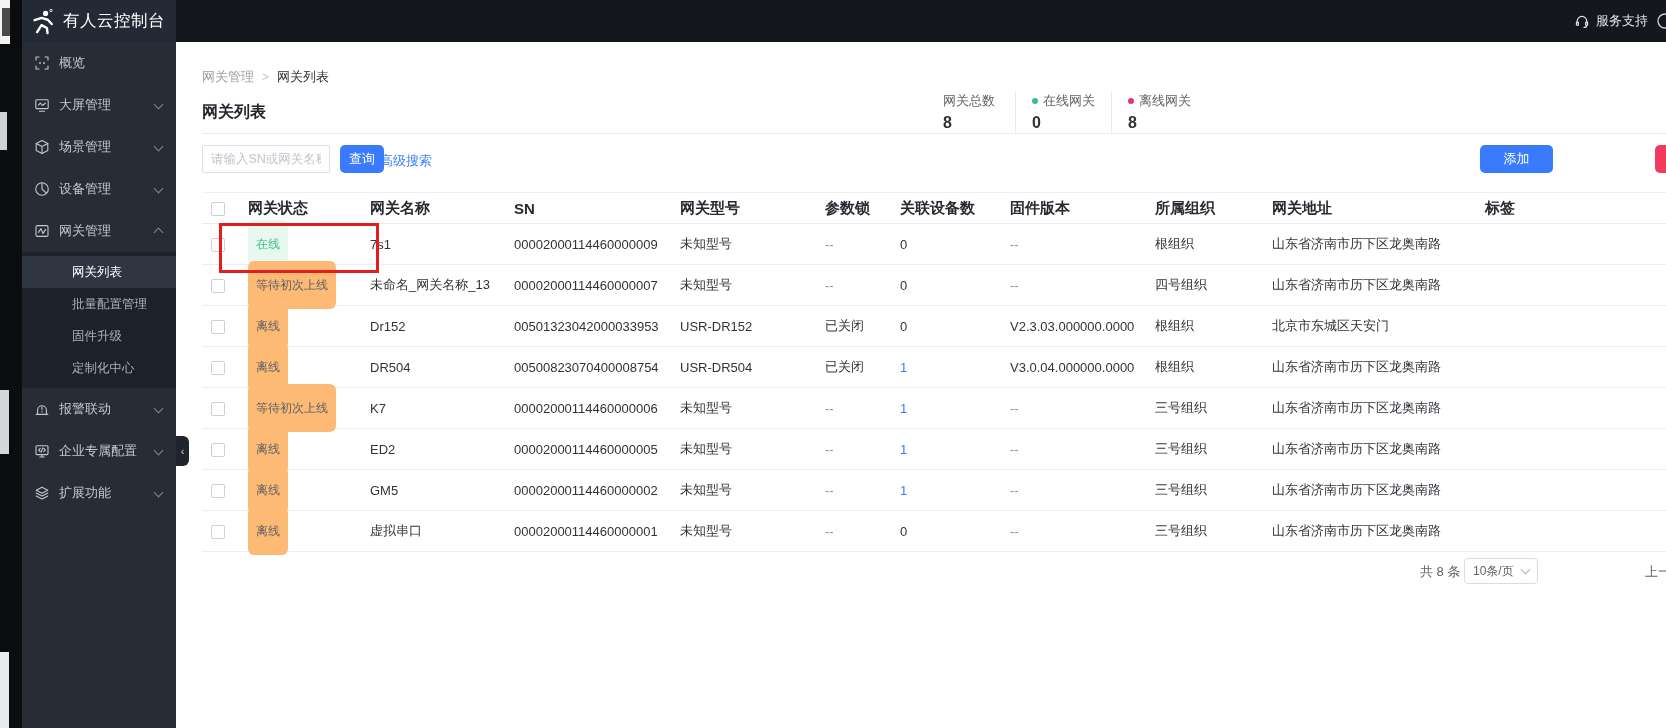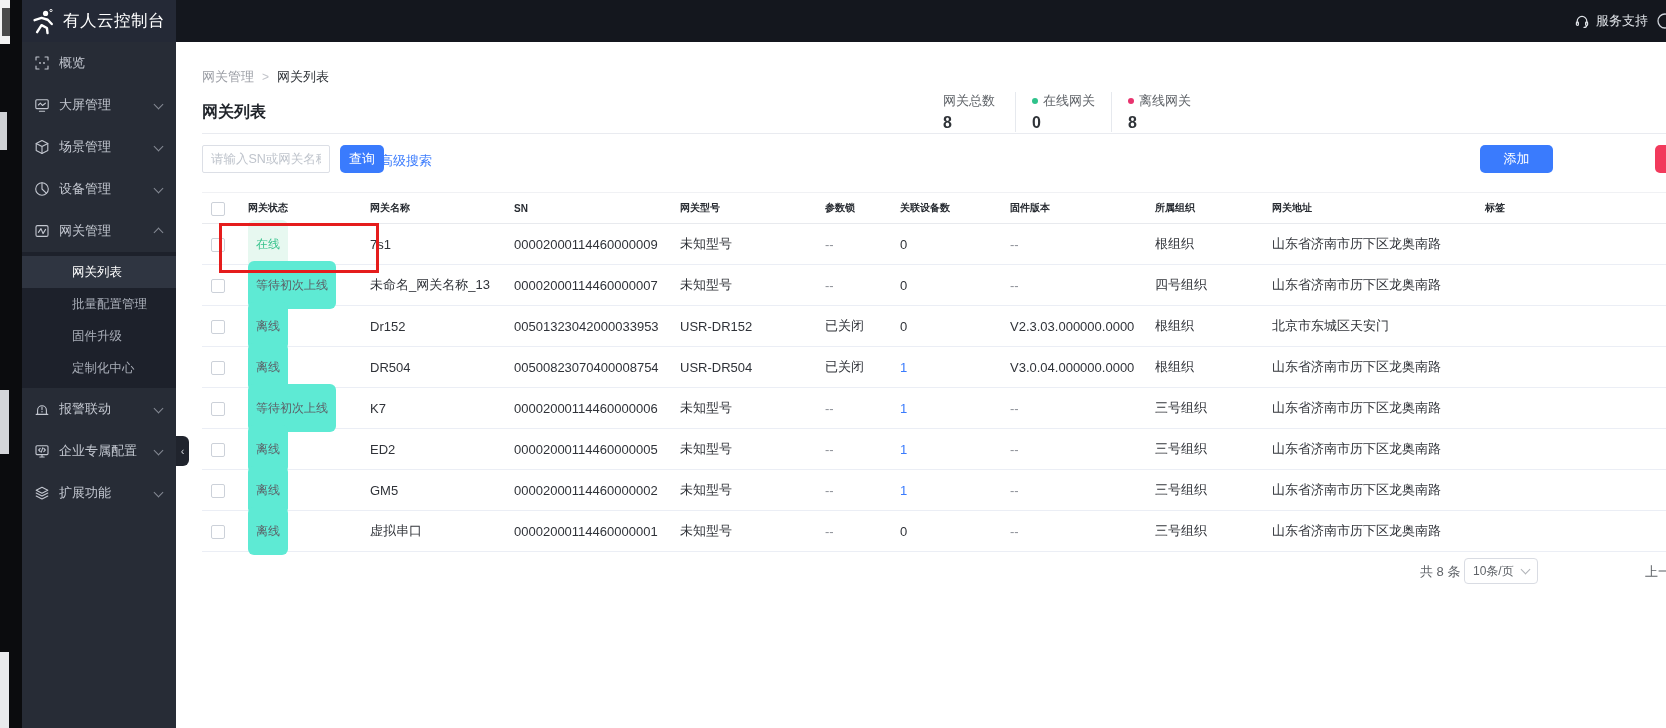--- a/index.html
+++ b/index.html
@@ -60,29 +60,29 @@
   .search-input::placeholder{color:#bfc4cc;}
   .btn{border:none;border-radius:5px;font-size:13px;cursor:pointer;font-family:Liberation Mono, monospace;}
   .btn-query{position:absolute;left:164px;top:103px;width:44px;height:28px;background:#3a7bfd;color:#fff;}
   .adv-link{position:absolute;left:204px;top:110px;font-size:13px;color:#3a7bfd;cursor:pointer;}
   .btn-add{position:absolute;left:1304px;top:103px;width:73px;height:28px;background:#3a7bfd;color:#fff;}
   .btn-danger{position:absolute;left:1479px;top:103px;width:60px;height:28px;background:#f23a5c;color:#fff;}
   
   .table{position:absolute;left:26px;top:150px;width:1464px;}
   .grid-row{display:grid;grid-template-columns:40px 122px 144px 166px 145px 75px 110px 145px 117px 213px 187px;align-items:center;}
   .thead{height:30px;border-top:1px solid #f0f1f4;border-bottom:1px solid #e8eaee;}
-  .th{font-size:10px;font-weight:700;color:#272b31;}
+  .th{font-size:15px;font-weight:700;color:#272b31;}
   .trow{height:40px;border-bottom:1px solid #ebeef5;font-size:13px;color:#303339;}
   .cell{padding-left:6px;white-space:nowrap;overflow:hidden;}
   .cell.dim{color:#8d9198;}
   .cell.link{color:#3a7bfd;cursor:pointer;}
   .checkbox{display:inline-block;width:14px;height:14px;box-sizing:border-box;border:1px solid #ccd1d9;border-radius:2px;background:#fff;margin-left:3px;vertical-align:middle;cursor:pointer;}
   .badge{display:inline-block;padding:16px 8px;font-size:12px;border-radius:6px;line-height:1.35;}
   .badge.online{background:#e7f8f0;color:#35c28b;}
-  .badge.waiting,.badge.offline{background:#5eead4;color:#5c6067;}
+  .badge.waiting,.badge.offline{background:#fdba74;color:#5c6067;}
   .annotation{position:absolute;left:43px;top:181px;width:160px;height:50px;border:3px solid #e51c1c;box-sizing:border-box;pointer-events:none;z-index:4;}
   
   .pagination{position:absolute;left:0;top:516px;width:1490px;height:26px;font-size:13px;color:#5f6368;}
   .pg-total{position:absolute;left:1244px;top:5px;white-space:nowrap;}
   .pg-size{position:absolute;left:1288px;top:0;width:74px;height:26px;box-sizing:border-box;border:1px solid #d9dce3;border-radius:4px;
     display:flex;align-items:center;justify-content:space-between;padding:0 8px;font-size:12px;color:#5f6368;cursor:pointer;background:#fff;}
   .pg-chev{width:6px;height:6px;border-right:1.2px solid #b0b3b8;border-bottom:1.2px solid #b0b3b8;transform:rotate(45deg);margin-top:-3px;}
   .pg-prev{position:absolute;left:1469px;top:5px;white-space:nowrap;cursor:pointer;color:#5f6368;}
   svg{display:block;}
 </style>

